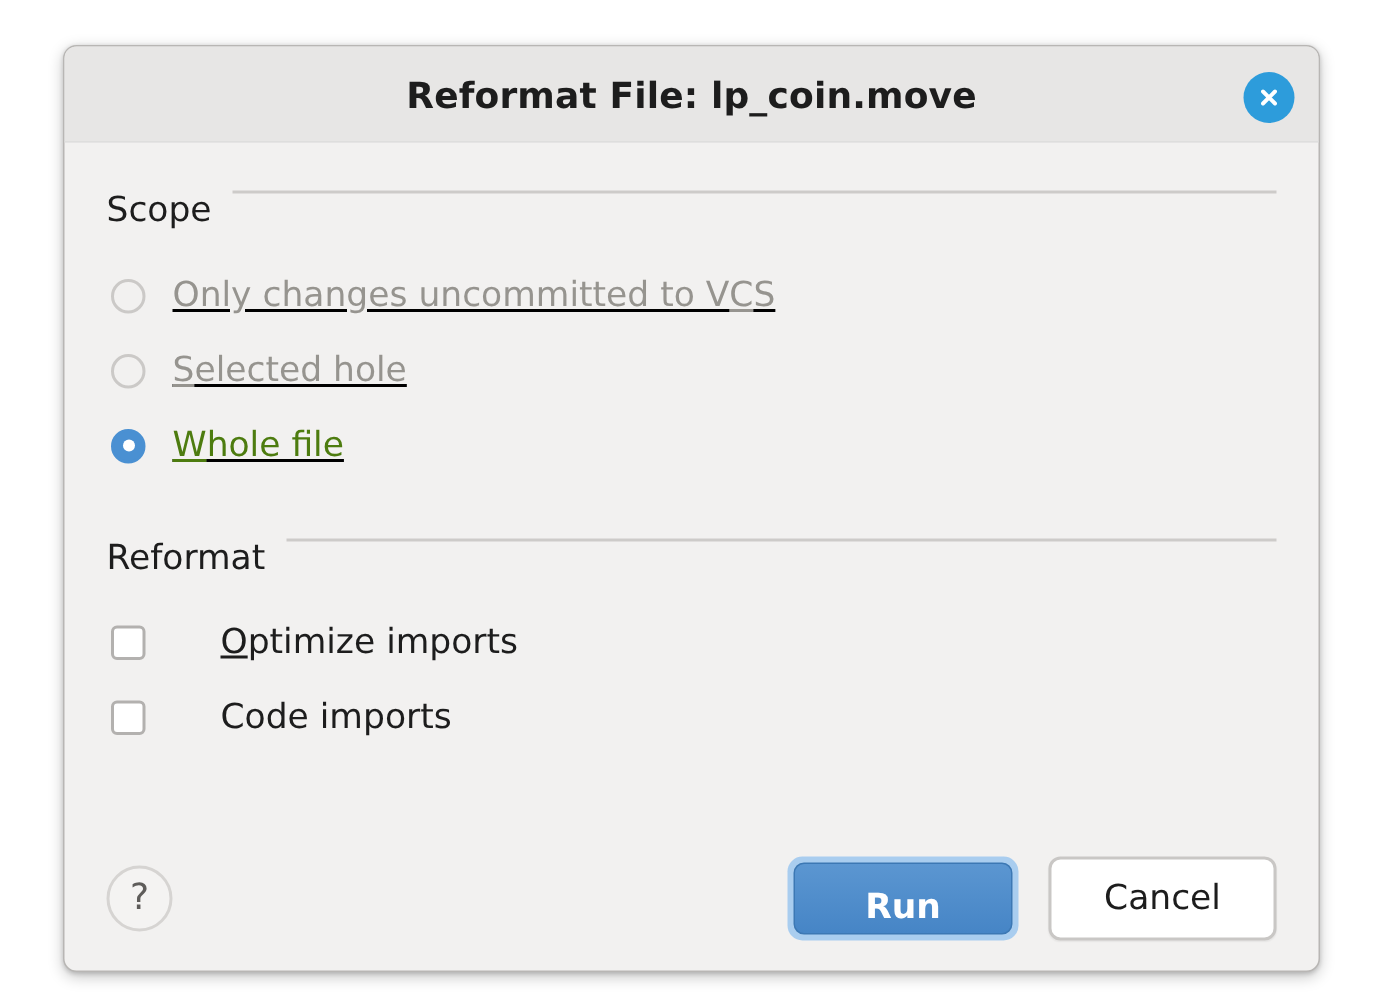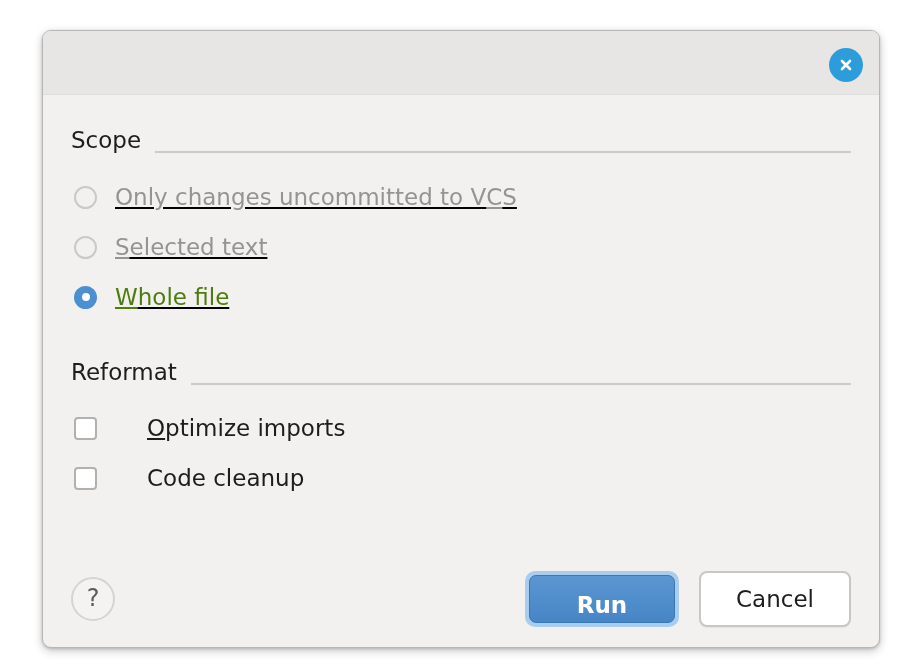--- a/index.html
+++ b/index.html
@@ -66,21 +66,21 @@
 
   
   .content {
     position: relative;
     padding: 0 28px;
     box-sizing: border-box;
   }
 
   .section-head {
     display: flex;
-    align-items: flex-end;
+    align-items: flex-start;
     gap: 14px;
   }
   .section-head .label {
     font-size: 23px;
     color: #1d1d1d;
     white-space: nowrap;
   }
   .section-head .rule {
     flex: 1 1 auto;
     height: 2px;
@@ -231,20 +231,21 @@
     padding: 4px;
     box-shadow: 0 1px 1px rgba(0,0,0,0.05);
   }
 </style>
 </head>
 <body>
 
 <div class="dialog">
 
   <div class="titlebar">
+    <div class="titlebar-text">Reformat File: lp_coin.move</div>
     <button class="close-btn">
       <svg width="18" height="18" viewBox="0 0 18 18" aria-hidden="true">
         <path d="M5 5 L13 13 M13 5 L5 13" stroke="#ffffff" stroke-width="2.6" stroke-linecap="round"></path>
       </svg>
     </button>
   </div>
 
   <div class="content">
 
     <div class="section-head scope-head">
@@ -254,21 +255,21 @@
 
     <div class="radio-list">
 
       <div class="radio-row disabled">
         <span class="radio-mark"></span>
         <span class="radio-label"><span>Only changes uncommitted to V</span><span class="mn">C</span><span>S</span></span>
       </div>
 
       <div class="radio-row disabled">
         <span class="radio-mark"></span>
-        <span class="radio-label"><span></span><span class="mn">S</span><span>elected text</span></span>
+        <span class="radio-label"><span></span><span class="mn">S</span><span>elected hole</span></span>
       </div>
 
       <div class="radio-row checked">
         <span class="radio-mark"></span>
         <span class="radio-label"><span></span><span class="mn">W</span><span>hole file</span></span>
       </div>
 
     </div>
 
     <div class="section-head options-head">
@@ -280,21 +281,21 @@
 
       <div class="check-row">
         <span class="check-mark"></span>
         <span class="check-label"><span></span><span class="mn">O</span><span>ptimize imports</span></span>
       </div>
 
       <div class="check-columns">
         <div class="col-left">
           <div class="check-row">
             <span class="check-mark"></span>
-            <span class="check-label"><span>Code cleanup</span><span class="mn"></span><span></span></span>
+            <span class="check-label"><span>Code imports</span><span class="mn"></span><span></span></span>
           </div>
         </div>
       </div>
 
     </div>
 
   </div>
 
   <div class="footer">
     <button class="help-btn">?</button>

